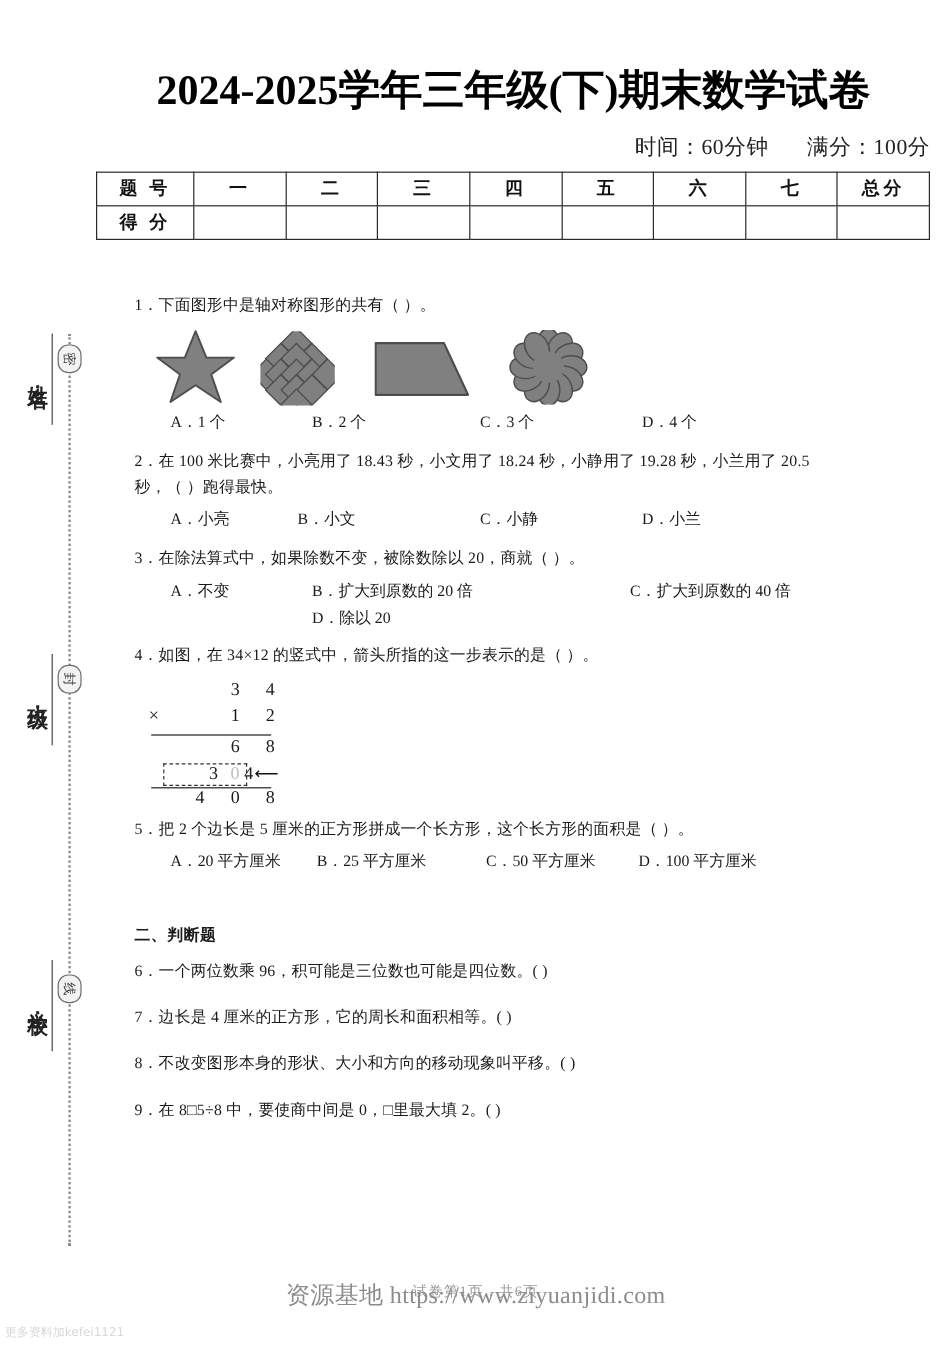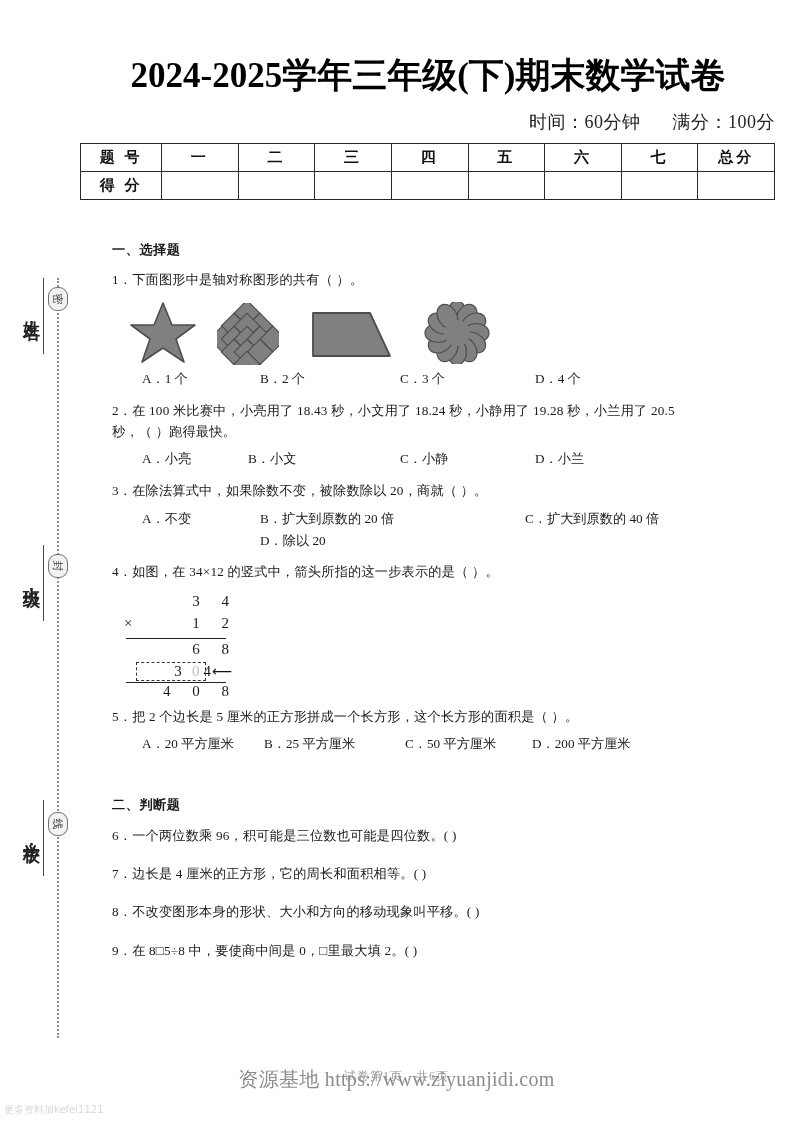--- a/index.html
+++ b/index.html
@@ -300,21 +300,20 @@
       <td></td>
       <td></td>
       <td></td>
       <td></td>
     </tr>
   </tbody>
     </table>
 
   <div class="content">
 
-    <div class="sec-head">一、选择题</div>
 
     <div class="q">
       <span class="q-stem">1．下面图形中是轴对称图形的共有（    ）。</span>
     </div>
     <div class="shapes">
 
       <span class="shape" style="left:18px;">
         <svg width="66" height="64" viewBox="0 0 66 64">
           <polygon points="33,2 42,24 65,24 46,38 54,61 33,47 12,61 20,38 1,24 24,24" fill="#808080" stroke="#4d4d4d" stroke-width="1.6" stroke-linejoin="round"></polygon>
         </svg>
@@ -414,21 +413,21 @@
       <div class="row" style="top:92px;">4 0 8</div>
     </div>
 
     <div class="q">
       <span class="q-stem">5．把 2 个边长是 5 厘米的正方形拼成一个长方形，这个长方形的面积是（    ）。</span>
     </div>
     <div class="opts">
       <span class="opt" style="left:30px;">A．20 平方厘米</span>
       <span class="opt" style="left:152px;">B．25 平方厘米</span>
       <span class="opt" style="left:293px;">C．50 平方厘米</span>
-      <span class="opt" style="left:420px;">D．200 平方厘米</span>
+      <span class="opt" style="left:420px;">D．100 平方厘米</span>
     </div>
 
     <div class="sec-head" style="margin-top:42px;">二、判断题</div>
 
     <div class="q" style="margin-bottom:17px;">
       <span class="q-stem">6．一个两位数乘 96，积可能是三位数也可能是四位数。(           )</span>
     </div>
     <div class="q" style="margin-bottom:17px;">
       <span class="q-stem">7．边长是 4 厘米的正方形，它的周长和面积相等。(          )</span>
     </div>

